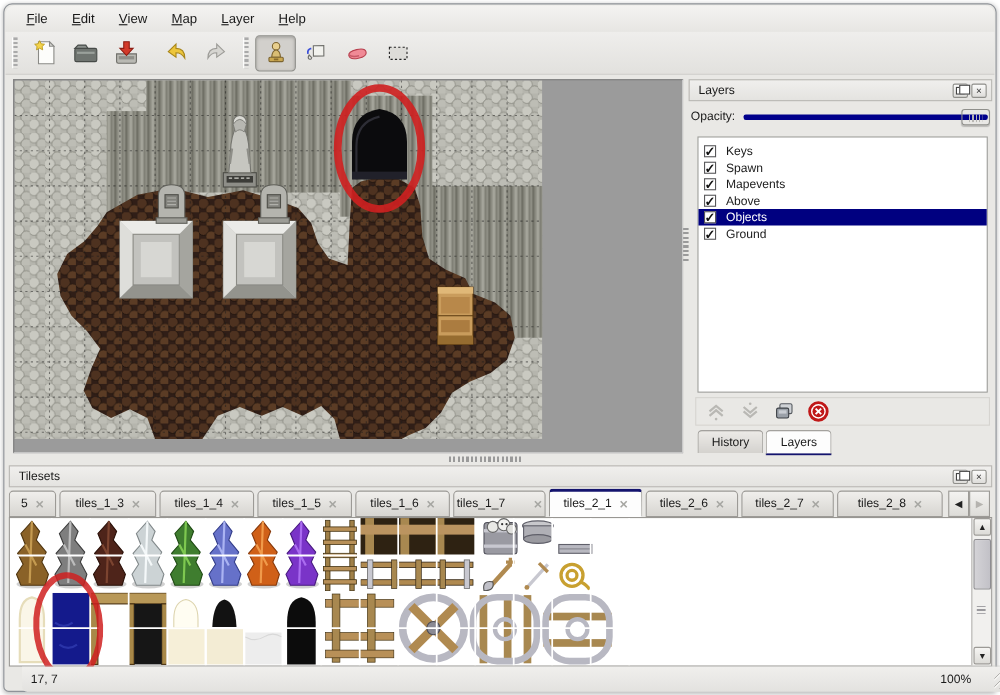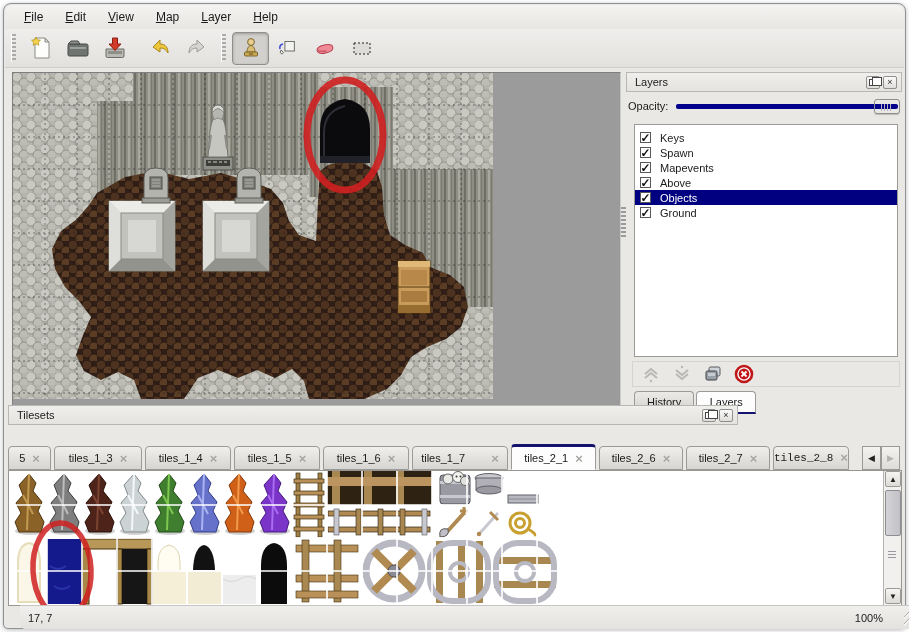--- a/index.html
+++ b/index.html
@@ -363,21 +363,21 @@
 
   <div class="dock-tabs">
     <span class="dtab">
         <span>History</span>
       </span>
     <span class="dtab active">
         <span>Layers</span>
       </span>
   </div>
 
-  <div class="dock-title" style="left:4px; top:401px; width:730px;">
+  <div class="dock-title" style="left:4px; top:419px; width:894px;">
     <span>Tilesets</span>
     <span class="sp"></span>
     <span class="mini-btn">
         <span class="float-glyph"></span>
       </span>
     <span class="mini-btn">
         <span>×</span>
       </span>
   </div>
 
@@ -395,37 +395,37 @@
         <span class="x">×</span>
       </span>
     <span class="ttab" style="width:86px;">
       <span>tiles_1_5</span>
         <span class="x">×</span>
       </span>
     <span class="ttab" style="width:86px;">
       <span>tiles_1_6</span>
         <span class="x">×</span>
       </span>
-    <span class="ttab" style="width:96px;gap:26px;">
+    <span class="ttab" style="width:84px;gap:26px;">
       <span>tiles_1_7</span>
         <span class="x">×</span>
       </span>
     <span class="ttab active" style="width:85px;">
       <span>tiles_2_1</span>
         <span class="x">×</span>
       </span>
     <span class="ttab" style="width:84px;">
       <span>tiles_2_6</span>
         <span class="x">×</span>
       </span>
     <span class="ttab" style="width:84px;">
       <span>tiles_2_7</span>
         <span class="x">×</span>
       </span>
-    <span class="ttab" style="width:76px;font-family:Liberation Mono, monospace;">
+    <span class="ttab" style="width:96px;">
       <span>tiles_2_8</span>
         <span class="x">×</span>
       </span>
   </div>
   <div class="ts-scroll">
     <span class="sbtn">◀</span>
     <span class="sbtn dis">▶</span>
   </div>
 
   <div class="ts-content">

